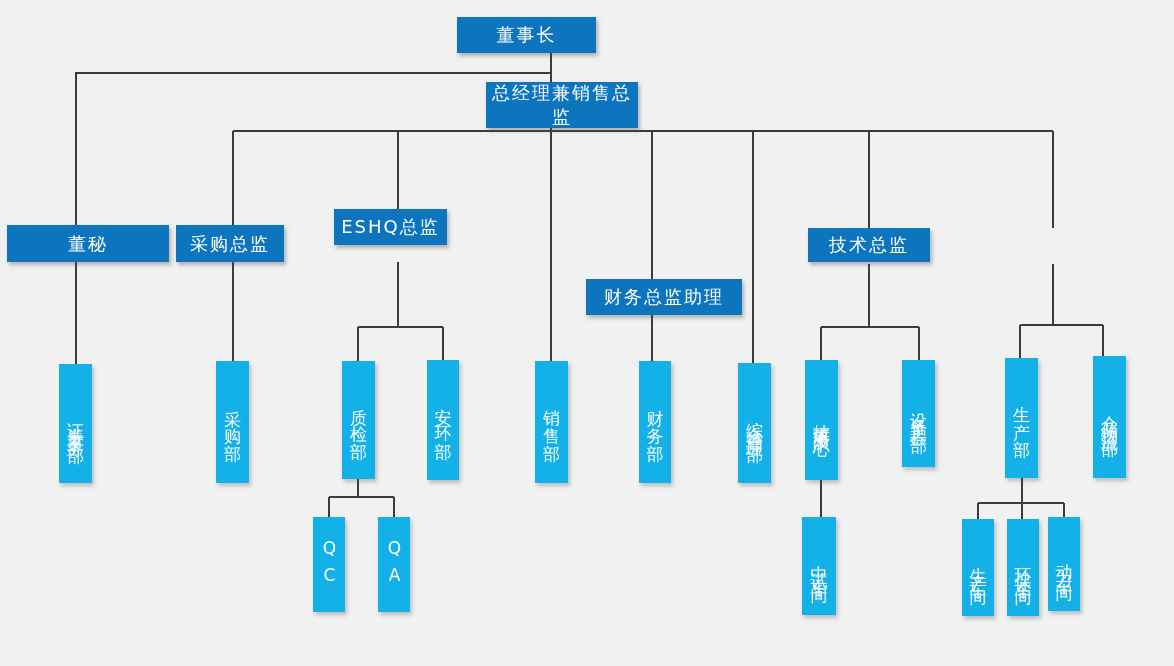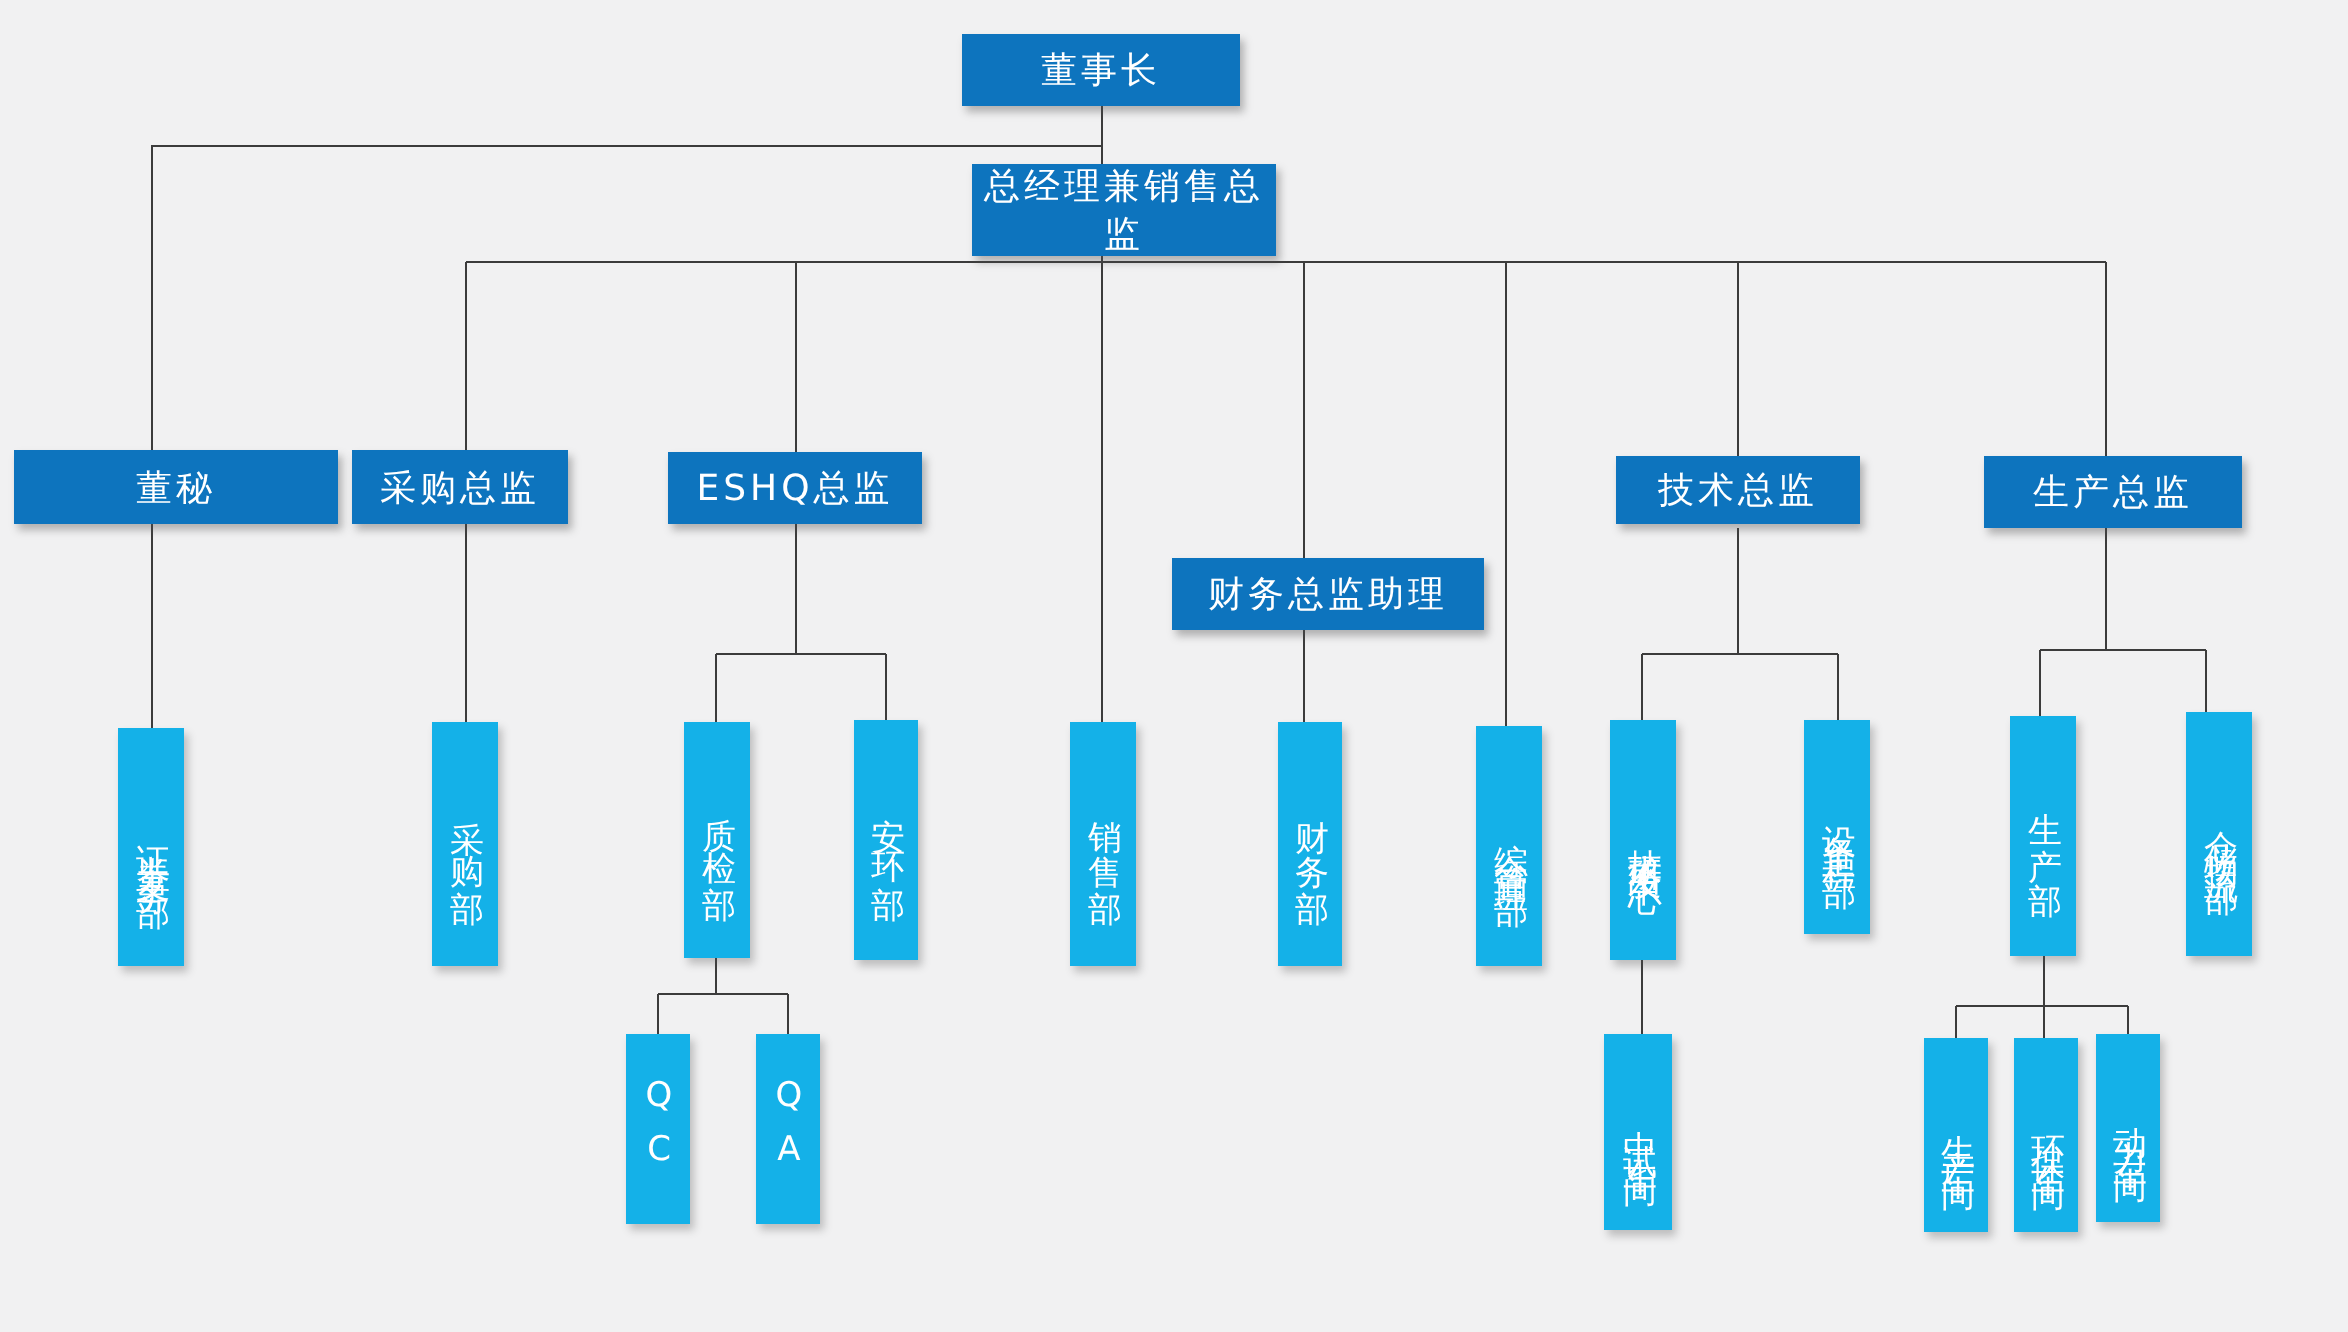--- a/index.html
+++ b/index.html
@@ -74,35 +74,34 @@
       M652 315 V361
       M398 262 V327 M358 327 H443 M358 327 V361 M443 327 V360
       M869 264 V327 M821 327 H919 M821 327 V360 M919 327 V360
       M1053 264 V325 M1020 325 H1103 M1020 325 V358 M1103 325 V356
       M358 479 V497 M329 497 H394 M329 497 V517 M394 497 V517
       M821 480 V517
       M1022 478 V503 M978 503 H1064 M978 503 V519 M1022 503 V519 M1064 503 V517
     "></path>
   </svg>
 
-  <div class="node mgr" style="left:481px;top:17px;width:139px;height:36px">董事长</div>
+  <div class="node mgr" style="left:457px;top:17px;width:139px;height:36px">董事长</div>
 
   <div class="node mgr" style="left:486px;top:82px;width:152px;height:46px">总经理兼销售总监</div>
 
   <div class="node mgr" style="left:7px;top:225px;width:162px;height:37px">董秘</div>
 
   <div class="node mgr" style="left:176px;top:225px;width:108px;height:37px">采购总监</div>
 
-  <div class="node mgr" style="left:334px;top:226px;width:127px;height:36px">ESHQ总监</div>
+  <div class="node mgr" style="left:334px;top:209px;width:113px;height:36px">ESHQ总监</div>
 
   <div class="node mgr" style="left:586px;top:279px;width:156px;height:36px">财务总监助理</div>
 
   <div class="node mgr" style="left:808px;top:228px;width:122px;height:34px">技术总监</div>
 
-  <div class="node mgr" style="left:992px;top:228px;width:129px;height:36px">生产总监</div>
 
   <div class="node dept vert sp5" style="left:59px;top:364px;width:33px;height:119px">证券事务部</div>
 
   <div class="node dept vert sp3" style="left:216px;top:361px;width:33px;height:122px">采购部</div>
 
   <div class="node dept vert sp3" style="left:342px;top:361px;width:33px;height:118px">质检部</div>
 
   <div class="node dept vert sp3" style="left:427px;top:360px;width:32px;height:120px">安环部</div>
 
   <div class="node dept vert sp3" style="left:535px;top:361px;width:33px;height:122px">销售部</div>

